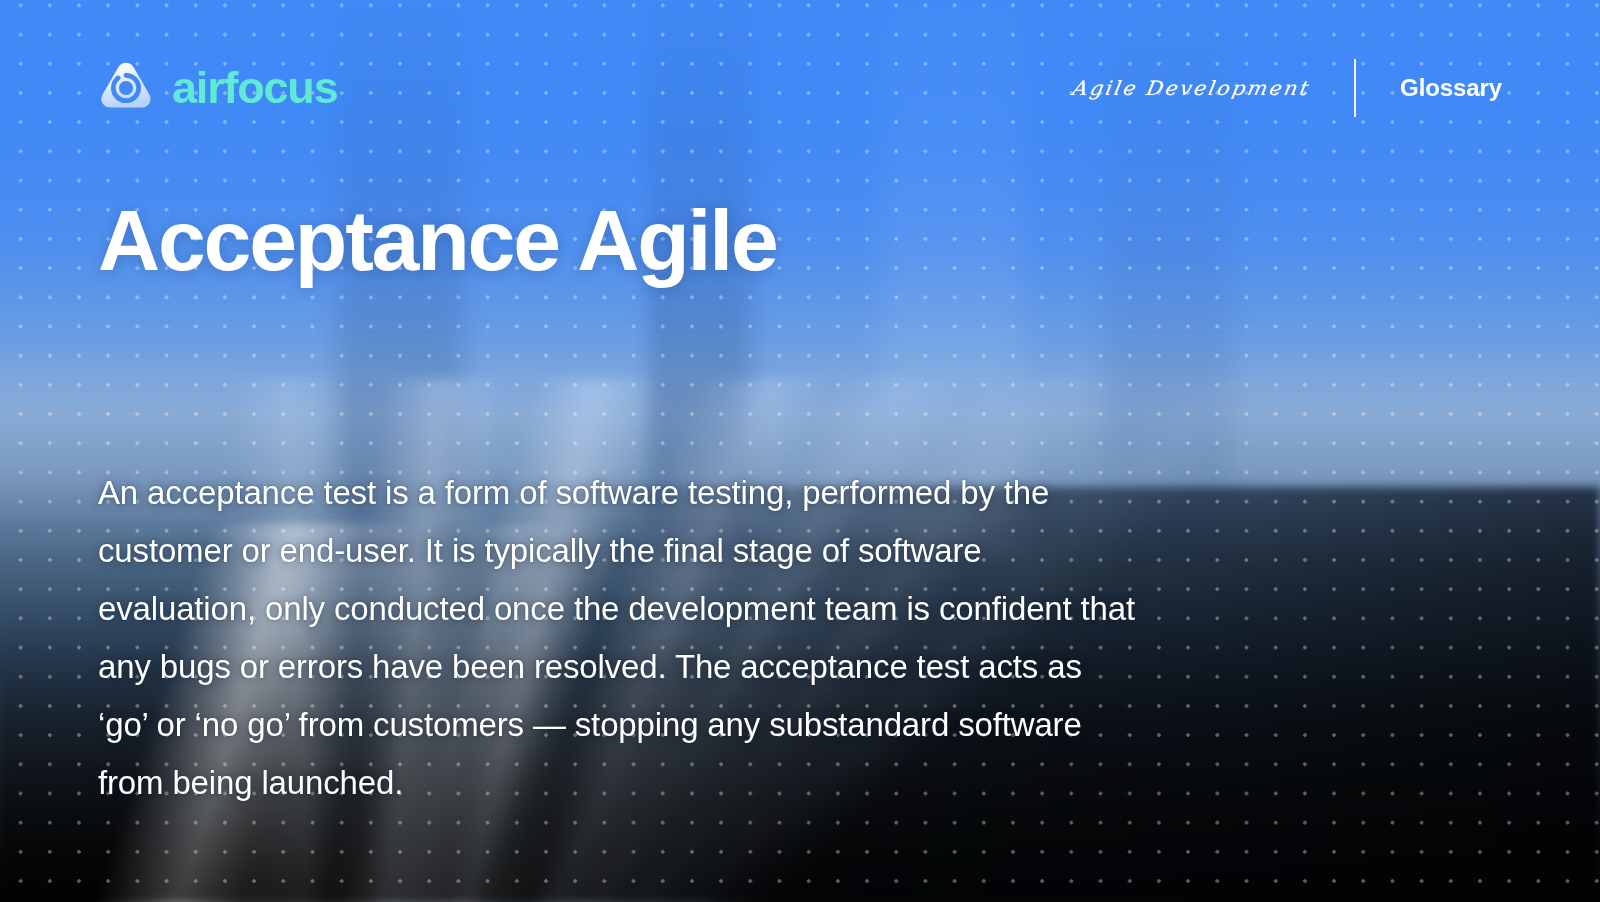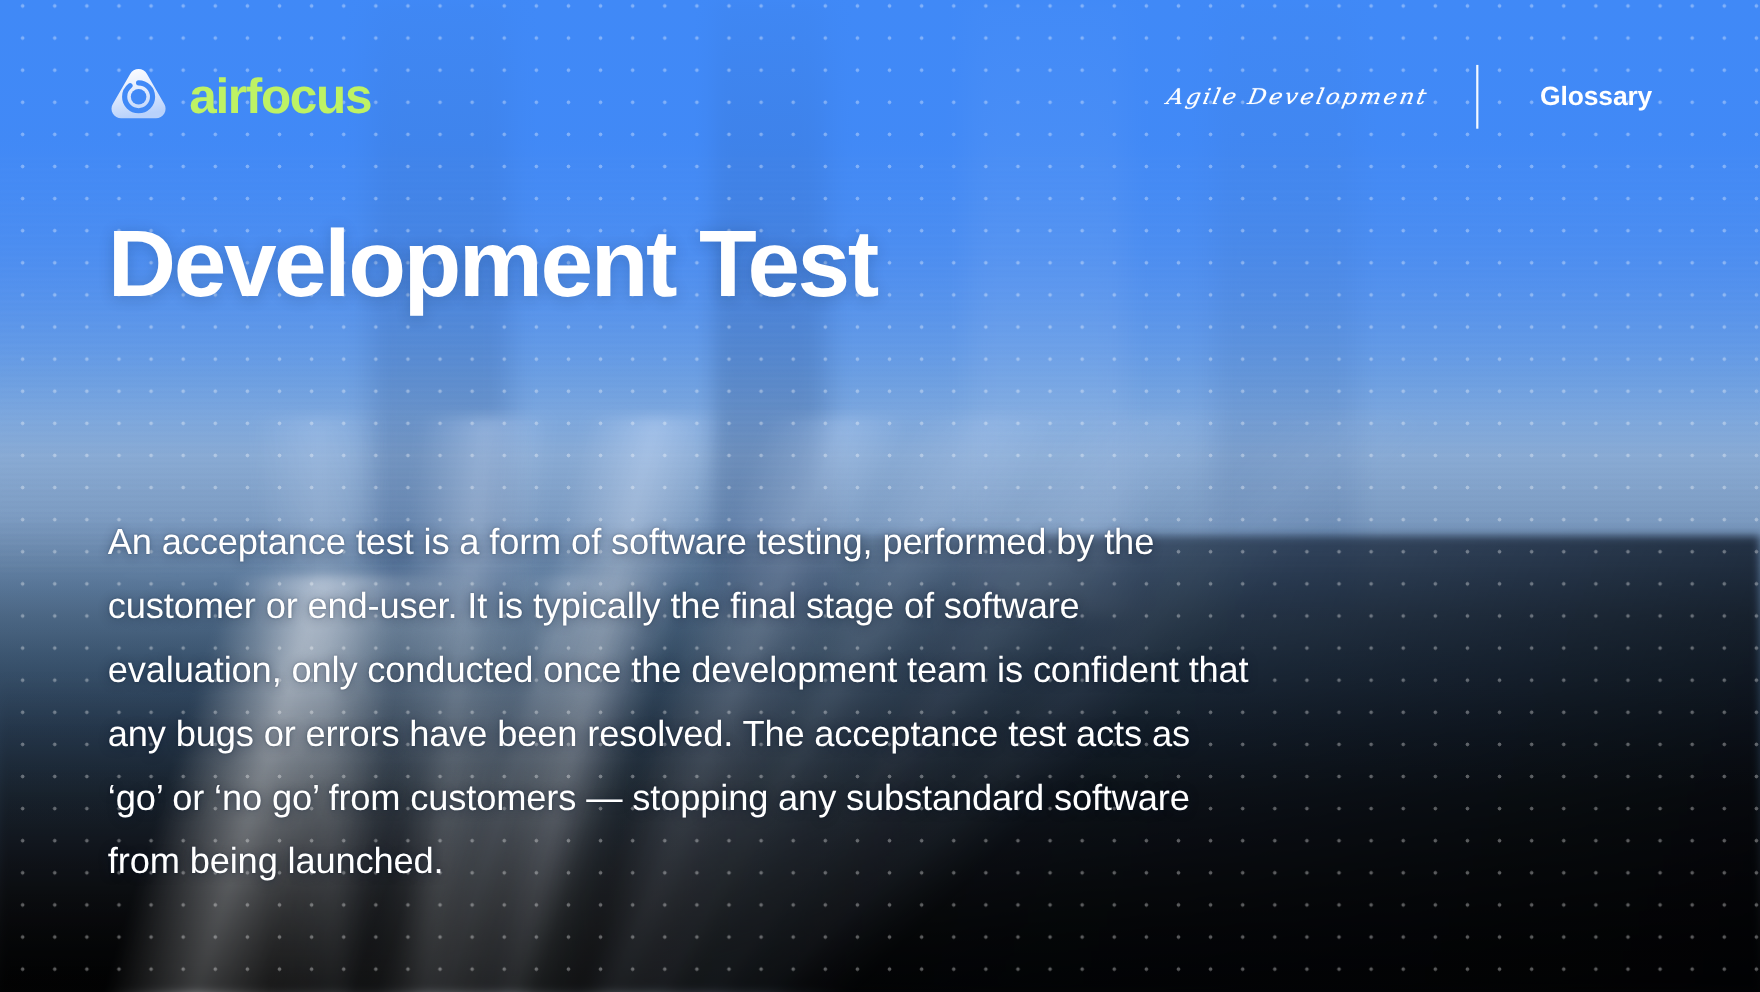--- a/index.html
+++ b/index.html
@@ -110,21 +110,21 @@
   
   .header {
     position:absolute; top:0; left:0; right:0; height:175px;
     display:flex; align-items:center; justify-content:space-between;
     padding:0 98px 0 98px;
     z-index:6;
   }
   .brand { display:flex; align-items:center; gap:18px; text-decoration:none; }
   .brand-mark { width:56px; height:56px; display:block; flex:none; }
   .brand-name {
-    color:#bef264;
+    color:#5eead4;
     font-size:45px;
     font-weight:700;
     letter-spacing:-1.2px;
     line-height:1;
     font-family:"Liberation Sans", sans-serif;
   }
 
   .nav-right { display:flex; align-items:center; gap:0; }
   .nav-category {
     color:#ffffff;
@@ -142,21 +142,21 @@
     width:2px; height:58px;
     background:#ffffff;
     opacity:.95;
     flex:none;
   }
   .nav-section {
     color:#fff;
     font-size:24px;
     font-weight:700;
     letter-spacing:-.1px;
-    padding-left:56px;
+    padding-left:44px;
     white-space:nowrap;
   }
 
   
   .content {
     position:absolute;
     left:98px; top:0;
     width:1120px;
     z-index:6;
   }
@@ -215,17 +215,17 @@
 
     <div class="nav-right">
       <span class="nav-category">Agile Development</span>
       <span class="nav-divider"></span>
       <span class="nav-section">Glossary</span>
     </div>
 
   </div>
 
   <div class="content">
-    <h1 class="page-title">Development Test</h1>
+    <h1 class="page-title">Acceptance Agile</h1>
     <p class="definition">An acceptance test is a form of software testing, performed by the customer or end-user. It is typically the final stage of software evaluation, only conducted once the development team is confident that any bugs or errors have been resolved. The acceptance test acts as ‘go’ or ‘no go’ from customers — stopping any substandard software from being launched.</p>
   </div>
 
 </div>
 
 </body></html>

